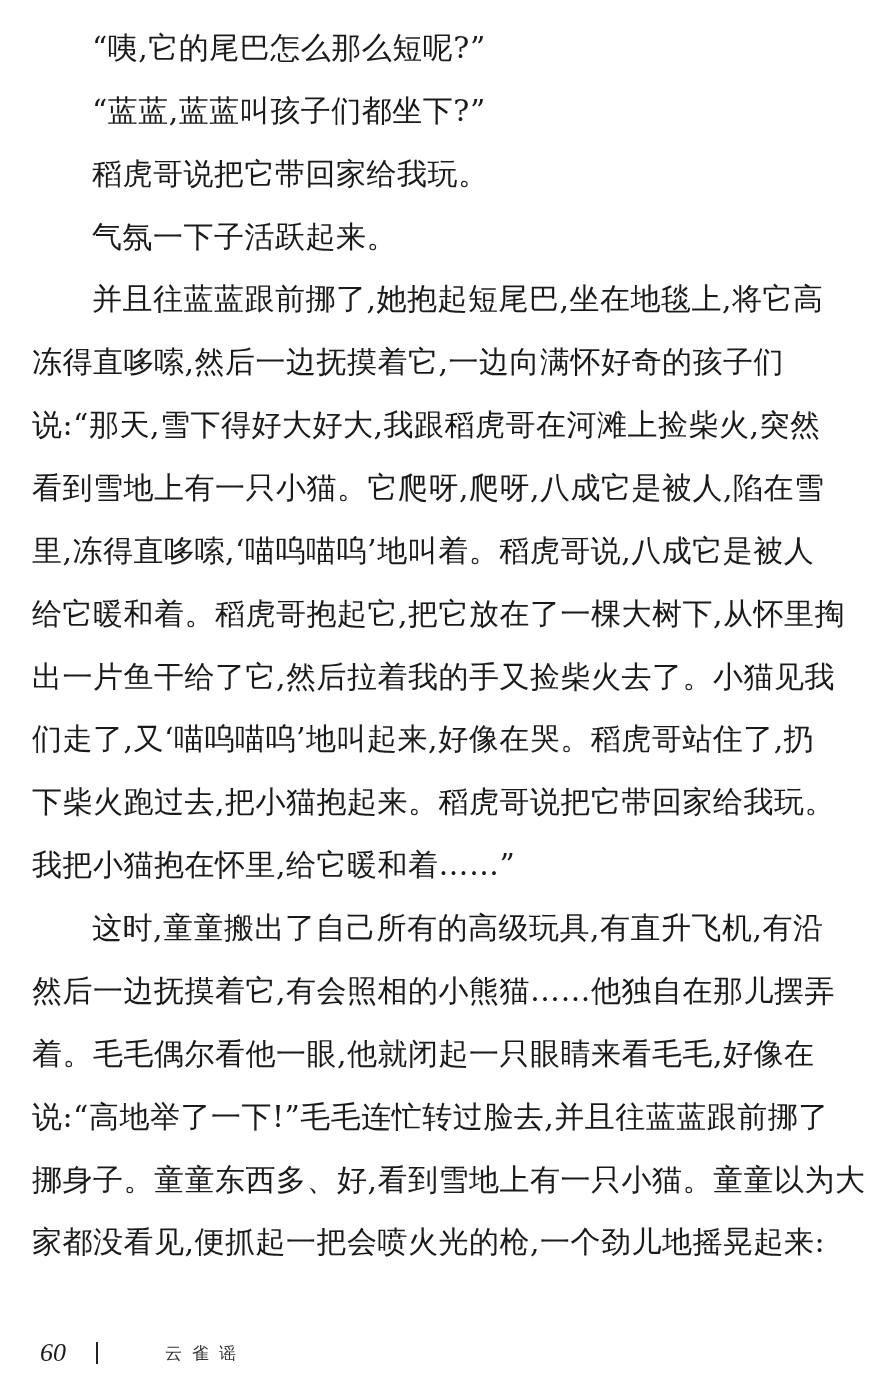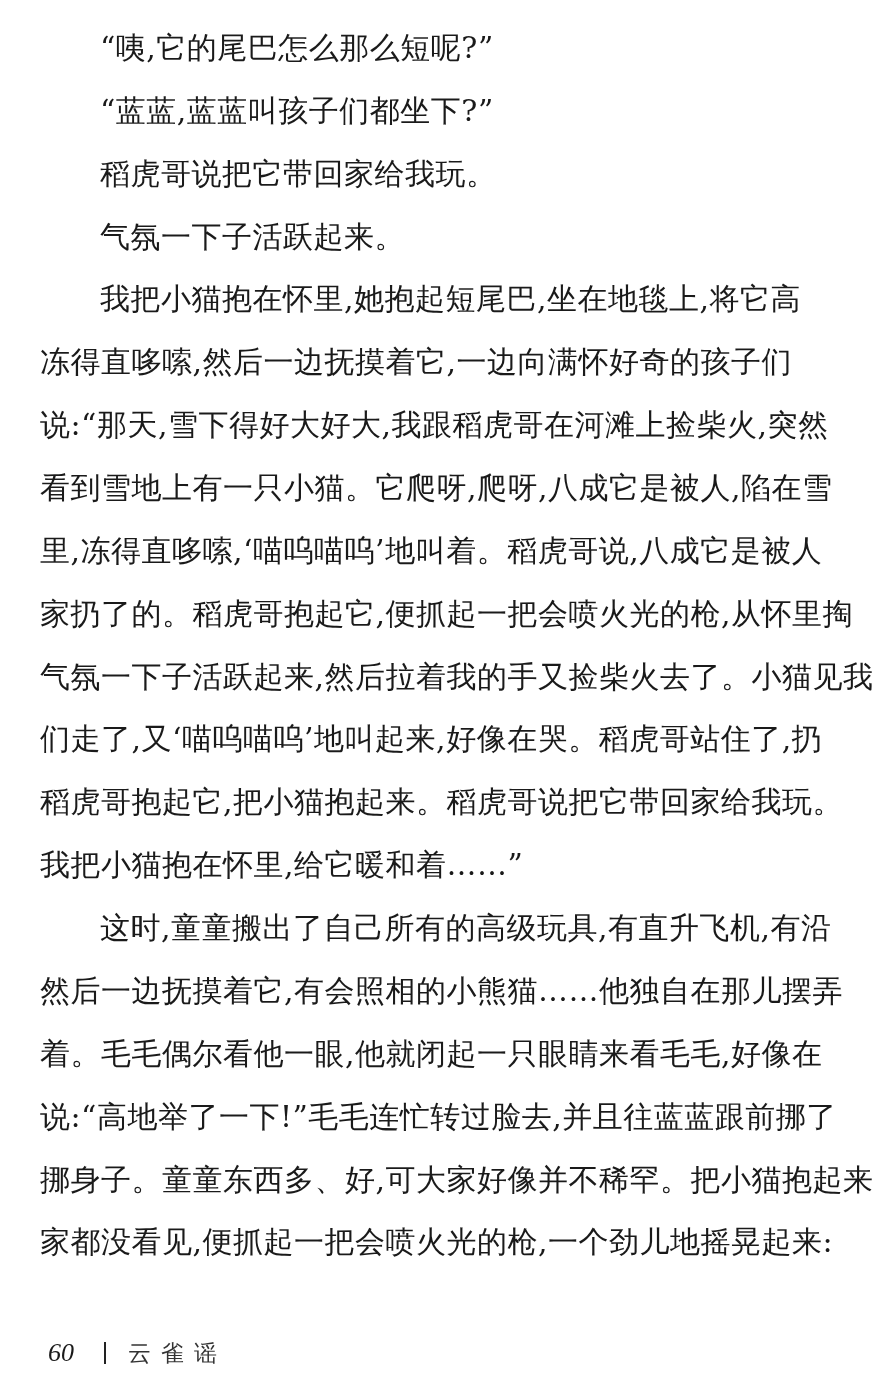--- a/index.html
+++ b/index.html
@@ -1,51 +1,51 @@
 <!DOCTYPE html>
 <html><head>
 <meta charset="utf-8">
 <style>
   html, body { margin: 0; padding: 0; background: #ffffff; }
   body { width: 873px; height: 1393px; position: relative; overflow: hidden;
          font-family: "DejaVu Serif", "Liberation Serif", serif; color: #1a1a1a; }
-  .page { position: absolute; left: 12px; top: 0; width: 791px; height: 1393px; }
+  .page { position: absolute; left: 4px; top: 0; width: 791px; height: 1393px; }
   .text-block { position: absolute; left: 28px; top: 20px; width: 818px; }
   .line { position: absolute; left: 0; height: 40px; font-size: 30px; line-height: 40px;
           white-space: nowrap; letter-spacing: 0.5px; }
   .indent { left: 60px; }
   .footer { position: absolute; left: 36px; top: 1333px; height: 40px; display: flex; align-items: center; }
   .page-number { font-family: "Liberation Serif", serif; font-style: italic; font-size: 26px; color: #1a1a1a; }
   .divider { width: 2px; height: 22px; background: #222; margin-left: 30px; margin-right: 22px; }
-  .book-title { font-family: Liberation Mono, monospace; font-size: 23px; letter-spacing: 10px; color: #333; }
+  .book-title { font-family: Liberation Mono, monospace; font-size: 17px; letter-spacing: 10px; color: #333; margin-left: 45px; }
 </style>
 </head>
 <body>
 
 <div class="page">
   <div class="text-block">
     <div class="line indent" style="top:8px">“咦,它的尾巴怎么那么短呢?”</div>
     <div class="line indent" style="top:71px">“蓝蓝,蓝蓝叫孩子们都坐下?”</div>
     <div class="line indent" style="top:134px">稻虎哥说把它带回家给我玩。</div>
     <div class="line indent" style="top:197px">气氛一下子活跃起来。</div>
-    <div class="line indent" style="top:259px">我把小猫抱在怀里,她抱起短尾巴,坐在地毯上,将它高</div>
+    <div class="line indent" style="top:259px">并且往蓝蓝跟前挪了,她抱起短尾巴,坐在地毯上,将它高</div>
     <div class="line" style="top:322px">冻得直哆嗦,然后一边抚摸着它,一边向满怀好奇的孩子们</div>
     <div class="line" style="top:385px">说:“那天,雪下得好大好大,我跟稻虎哥在河滩上捡柴火,突然</div>
     <div class="line" style="top:448px">看到雪地上有一只小猫。它爬呀,爬呀,八成它是被人,陷在雪</div>
     <div class="line" style="top:511px">里,冻得直哆嗦,‘喵呜喵呜’地叫着。稻虎哥说,八成它是被人</div>
-    <div class="line" style="top:574px">家扔了的。稻虎哥抱起它,便抓起一把会喷火光的枪,从怀里掏</div>
-    <div class="line" style="top:637px">气氛一下子活跃起来,然后拉着我的手又捡柴火去了。小猫见我</div>
+    <div class="line" style="top:574px">给它暖和着。稻虎哥抱起它,把它放在了一棵大树下,从怀里掏</div>
+    <div class="line" style="top:637px">出一片鱼干给了它,然后拉着我的手又捡柴火去了。小猫见我</div>
     <div class="line" style="top:699px">们走了,又‘喵呜喵呜’地叫起来,好像在哭。稻虎哥站住了,扔</div>
-    <div class="line" style="top:762px">稻虎哥抱起它,把小猫抱起来。稻虎哥说把它带回家给我玩。</div>
+    <div class="line" style="top:762px">下柴火跑过去,把小猫抱起来。稻虎哥说把它带回家给我玩。</div>
     <div class="line" style="top:825px">我把小猫抱在怀里,给它暖和着……”</div>
     <div class="line indent" style="top:888px">这时,童童搬出了自己所有的高级玩具,有直升飞机,有沿</div>
     <div class="line" style="top:951px">然后一边抚摸着它,有会照相的小熊猫……他独自在那儿摆弄</div>
     <div class="line" style="top:1014px">着。毛毛偶尔看他一眼,他就闭起一只眼睛来看毛毛,好像在</div>
     <div class="line" style="top:1077px">说:“高地举了一下!”毛毛连忙转过脸去,并且往蓝蓝跟前挪了</div>
-    <div class="line" style="top:1140px">挪身子。童童东西多、好,可大家好像并不稀罕。把小猫抱起来</div>
+    <div class="line" style="top:1140px">挪身子。童童东西多、好,看到雪地上有一只小猫。童童以为大</div>
     <div class="line" style="top:1202px">家都没看见,便抓起一把会喷火光的枪,一个劲儿地摇晃起来:</div>
   </div>
 
   <div class="footer">
     <span class="page-number">60</span>
     <span class="divider"></span>
     <span class="book-title">云雀谣</span>
   </div>
 </div>
 

